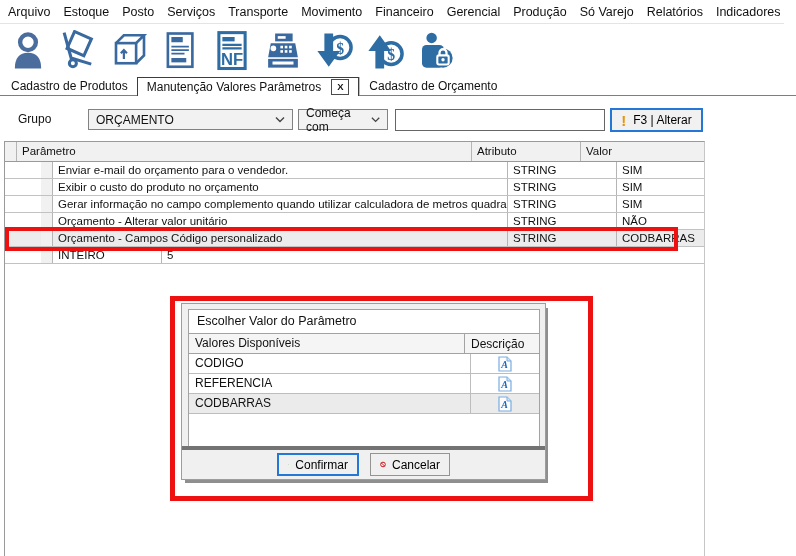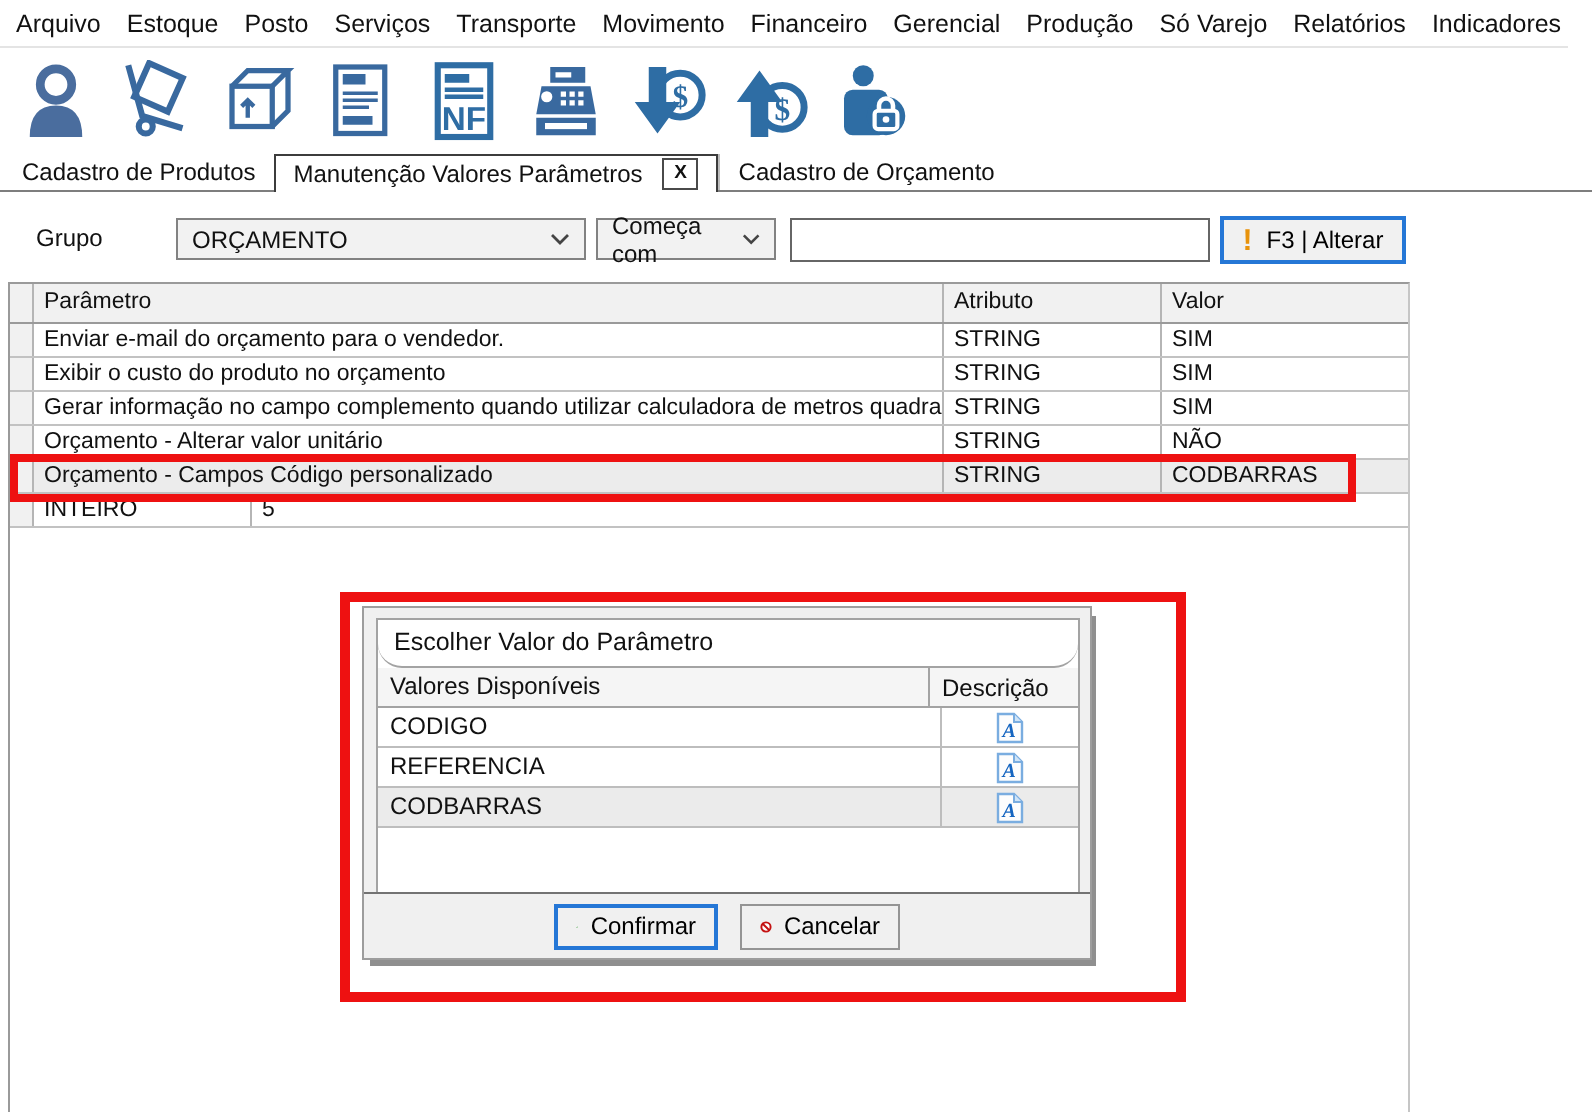--- a/index.html
+++ b/index.html
@@ -40,42 +40,42 @@
   .f3btn{position:absolute;left:610px;top:12px;width:93px;height:24px;background:#f1f1f1;
          border:2px solid #2577d6;display:flex;align-items:center;justify-content:center;gap:7px;
          font-size:12px;box-sizing:border-box;font-family:"Liberation Sans",sans-serif;}
   .excl{color:#e8930c;font-weight:bold;font-size:15px;line-height:1;}
 
   
   .grid{position:absolute;left:4px;top:141px;width:701px;bottom:0;background:#fff;
         border-left:1px solid #9a9a9a;border-right:1px solid #c6c6c6;border-top:1px solid #9a9a9a;
         font-size:11.5px;box-sizing:border-box;}
   .g-header{display:flex;height:19px;background:#f1f1f1;border-bottom:1px solid #9a9a9a;}
-  .g-row{display:flex;height:16px;border-bottom:1px solid #c2c2c2;background:#fff;}
+  .g-row{display:flex;height:16px;border-bottom:1px solid #c2c2c2;background:#fff;padding-left:36px;}
   .g-row.sel{background:#ececec;}
   .c-gutter{width:11px;flex:none;background:#f1f1f1;border-right:1px solid #b5b5b5;}
   .c-param{width:449px;flex:none;padding-left:5px;border-right:1px solid #b5b5b5;
            overflow:hidden;white-space:nowrap;line-height:16px;}
   .c-attr{width:103px;flex:none;padding-left:5px;border-right:1px solid #b5b5b5;line-height:16px;}
   .c-val{flex:1;padding-left:5px;line-height:16px;overflow:hidden;white-space:nowrap;}
   .g-header .c-param,.g-header .c-attr,.g-header .c-val{line-height:19px;}
 
   
   .dialog{position:absolute;left:181px;top:303px;width:365px;height:177px;background:#f0f0f0;
           border:1px solid #9d9d9d;box-shadow:3px 4px 0 -1px #8f8f8f;box-sizing:border-box;z-index:5;}
   .d-panel{position:absolute;left:6px;top:5px;width:352px;height:139px;background:#fff;
            border:1px solid #a3a3a3;box-sizing:border-box;}
-  .d-title{height:23px;line-height:23px;padding-left:8px;border-bottom:1px solid #a3a3a3;font-size:12.5px;border-radius:12px;}
+  .d-title{height:23px;line-height:23px;padding-left:8px;border-bottom:1px solid #a3a3a3;font-size:12.5px;}
   .d-thead{display:flex;height:19px;background:#f5f5f5;border-bottom:1px solid #a3a3a3;font-size:12px;}
   .d-row{display:flex;height:19px;border-bottom:1px solid #bdbdbd;font-size:12px;background:#fff;justify-content:center;}
   .d-row.sel{background:#ebebeb;}
   .d-cell-val{flex:1;padding-left:6px;line-height:18px;overflow:hidden;white-space:nowrap;}
   .d-cell-desc{width:68px;flex:none;border-left:1px solid #bdbdbd;display:flex;align-items:center;justify-content:center;}
   .d-thead .d-cell-desc{border-left:1px solid #a3a3a3;justify-content:flex-start;padding-left:6px;}
-  .d-strip{position:absolute;left:0;bottom:0;width:100%;height:33px;border-top:1px solid #737373;
+  .d-strip{position:absolute;left:0;bottom:0;width:100%;height:33px;border-top:4px solid #737373;
            display:flex;align-items:center;justify-content:center;gap:11px;box-sizing:border-box;background:#f0f0f0;}
   .btn{height:23px;display:flex;align-items:center;justify-content:center;gap:6px;padding:0 9px;
        background:#f0f0f0;font-size:12px;box-sizing:border-box;font-family:"Liberation Sans",sans-serif;}
   .btn-confirm{border:2px solid #2577d6;width:82px;}
   .btn-cancel{border:1px solid #949494;width:80px;}
 
   
   .redbox{position:absolute;border:4px solid #ee1111;box-sizing:border-box;pointer-events:none;z-index:9;}
   .redbox-row{left:5px;top:227px;width:673px;height:24px;}
   .redbox-dialog{left:170px;top:296px;width:423px;height:205px;border-width:5px;}

